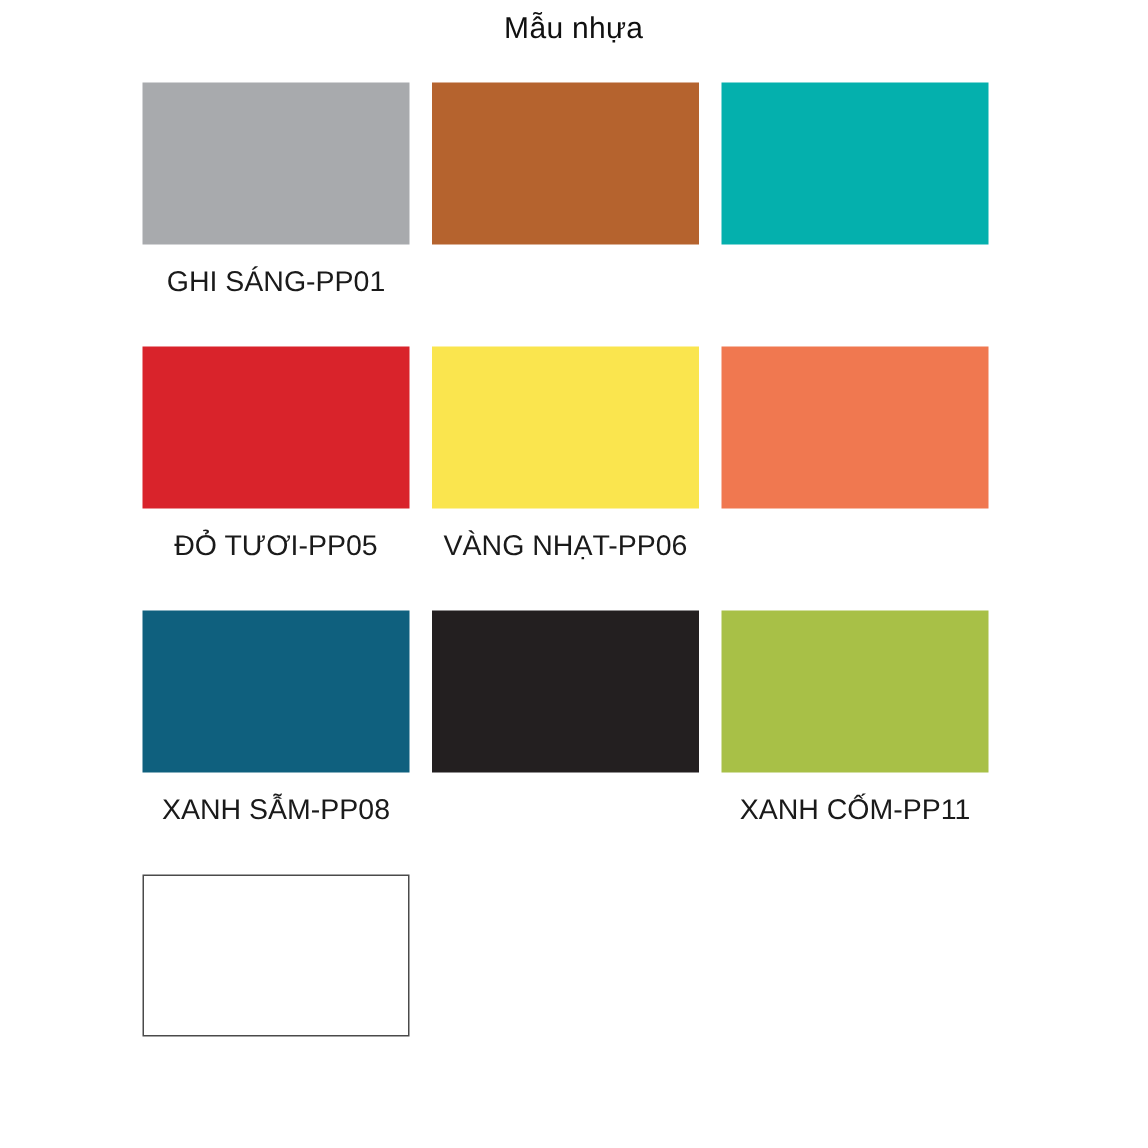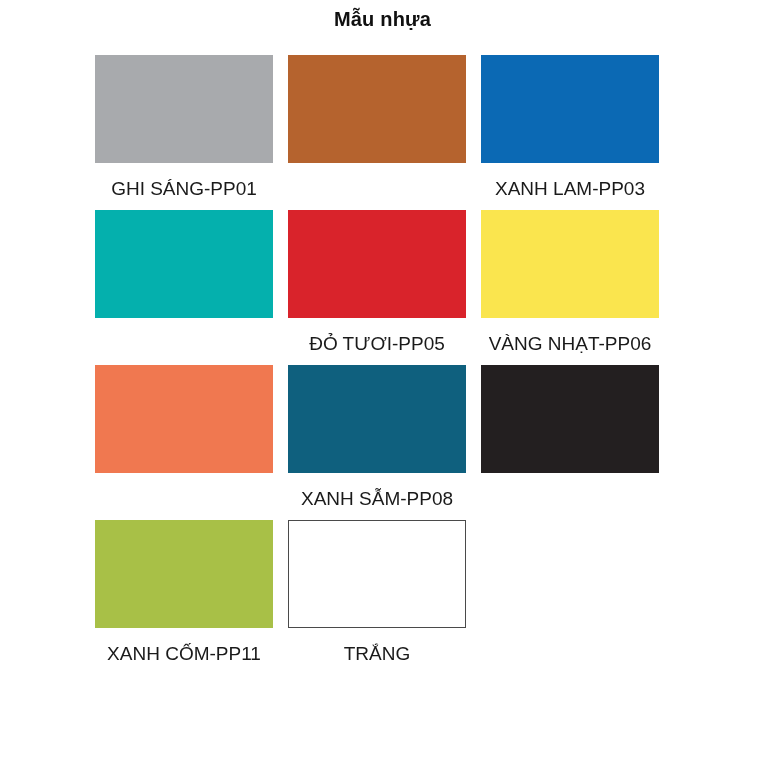--- a/index.html
+++ b/index.html
@@ -19,37 +19,37 @@
     height: 765px;
     box-sizing: border-box;
   }
   .chart-title {
     position: absolute;
     top: 8px;
     left: 0;
     width: 765px;
     text-align: center;
     font-size: 20px;
-    font-weight: bold;
+    font-weight: normal;
     color: #101010;
     letter-spacing: 0.2px;
   }
   .swatch-grid {
     position: absolute;
     top: 55px;
     left: 95px;
     width: 580px;
     display: grid;
     grid-template-columns: repeat(3, 178px);
     grid-column-gap: 15px;
     grid-row-gap: 0px;
   }
   .swatch-cell {
     width: 178px;
-    height: 155px;
+    height: 176px;
     box-sizing: border-box;
   }
   .swatch-chip {
     width: 178px;
     height: 108px;
     box-sizing: border-box;
     display: block;
   }
   .swatch-chip.bordered {
     border: 1.5px solid #4a4a4a;
@@ -74,24 +74,20 @@
 
   <div class="swatch-grid">
       <div class="swatch-cell">
         <div class="swatch-chip" style="background-color: rgb(168, 170, 173);"></div>
         <span class="swatch-label">GHI SÁNG-PP01</span>
       </div>
       <div class="swatch-cell">
         <div class="swatch-chip" style="background-color: rgb(181, 99, 46);"></div>
       </div>
       <div class="swatch-cell">
-        <div class="swatch-chip" style="background-color: rgb(11, 105, 180);"></div>
-        <span class="swatch-label">XANH LAM-PP03</span>
-      </div>
-      <div class="swatch-cell">
         <div class="swatch-chip" style="background-color: rgb(4, 176, 173);"></div>
       </div>
       <div class="swatch-cell">
         <div class="swatch-chip" style="background-color: rgb(217, 35, 43);"></div>
         <span class="swatch-label">ĐỎ TƯƠI-PP05</span>
       </div>
       <div class="swatch-cell">
         <div class="swatch-chip" style="background-color: rgb(250, 229, 78);"></div>
         <span class="swatch-label">VÀNG NHẠT-PP06</span>
       </div>
@@ -104,17 +100,16 @@
       </div>
       <div class="swatch-cell">
         <div class="swatch-chip" style="background-color: rgb(35, 31, 32);"></div>
       </div>
       <div class="swatch-cell">
         <div class="swatch-chip" style="background-color: rgb(168, 192, 71);"></div>
         <span class="swatch-label">XANH CỐM-PP11</span>
       </div>
       <div class="swatch-cell">
         <div class="swatch-chip bordered" style="background-color: rgb(255, 255, 255);"></div>
-        <span class="swatch-label">TRẮNG</span>
       </div>
     </div>
 
 </div>
 
 </body></html>

